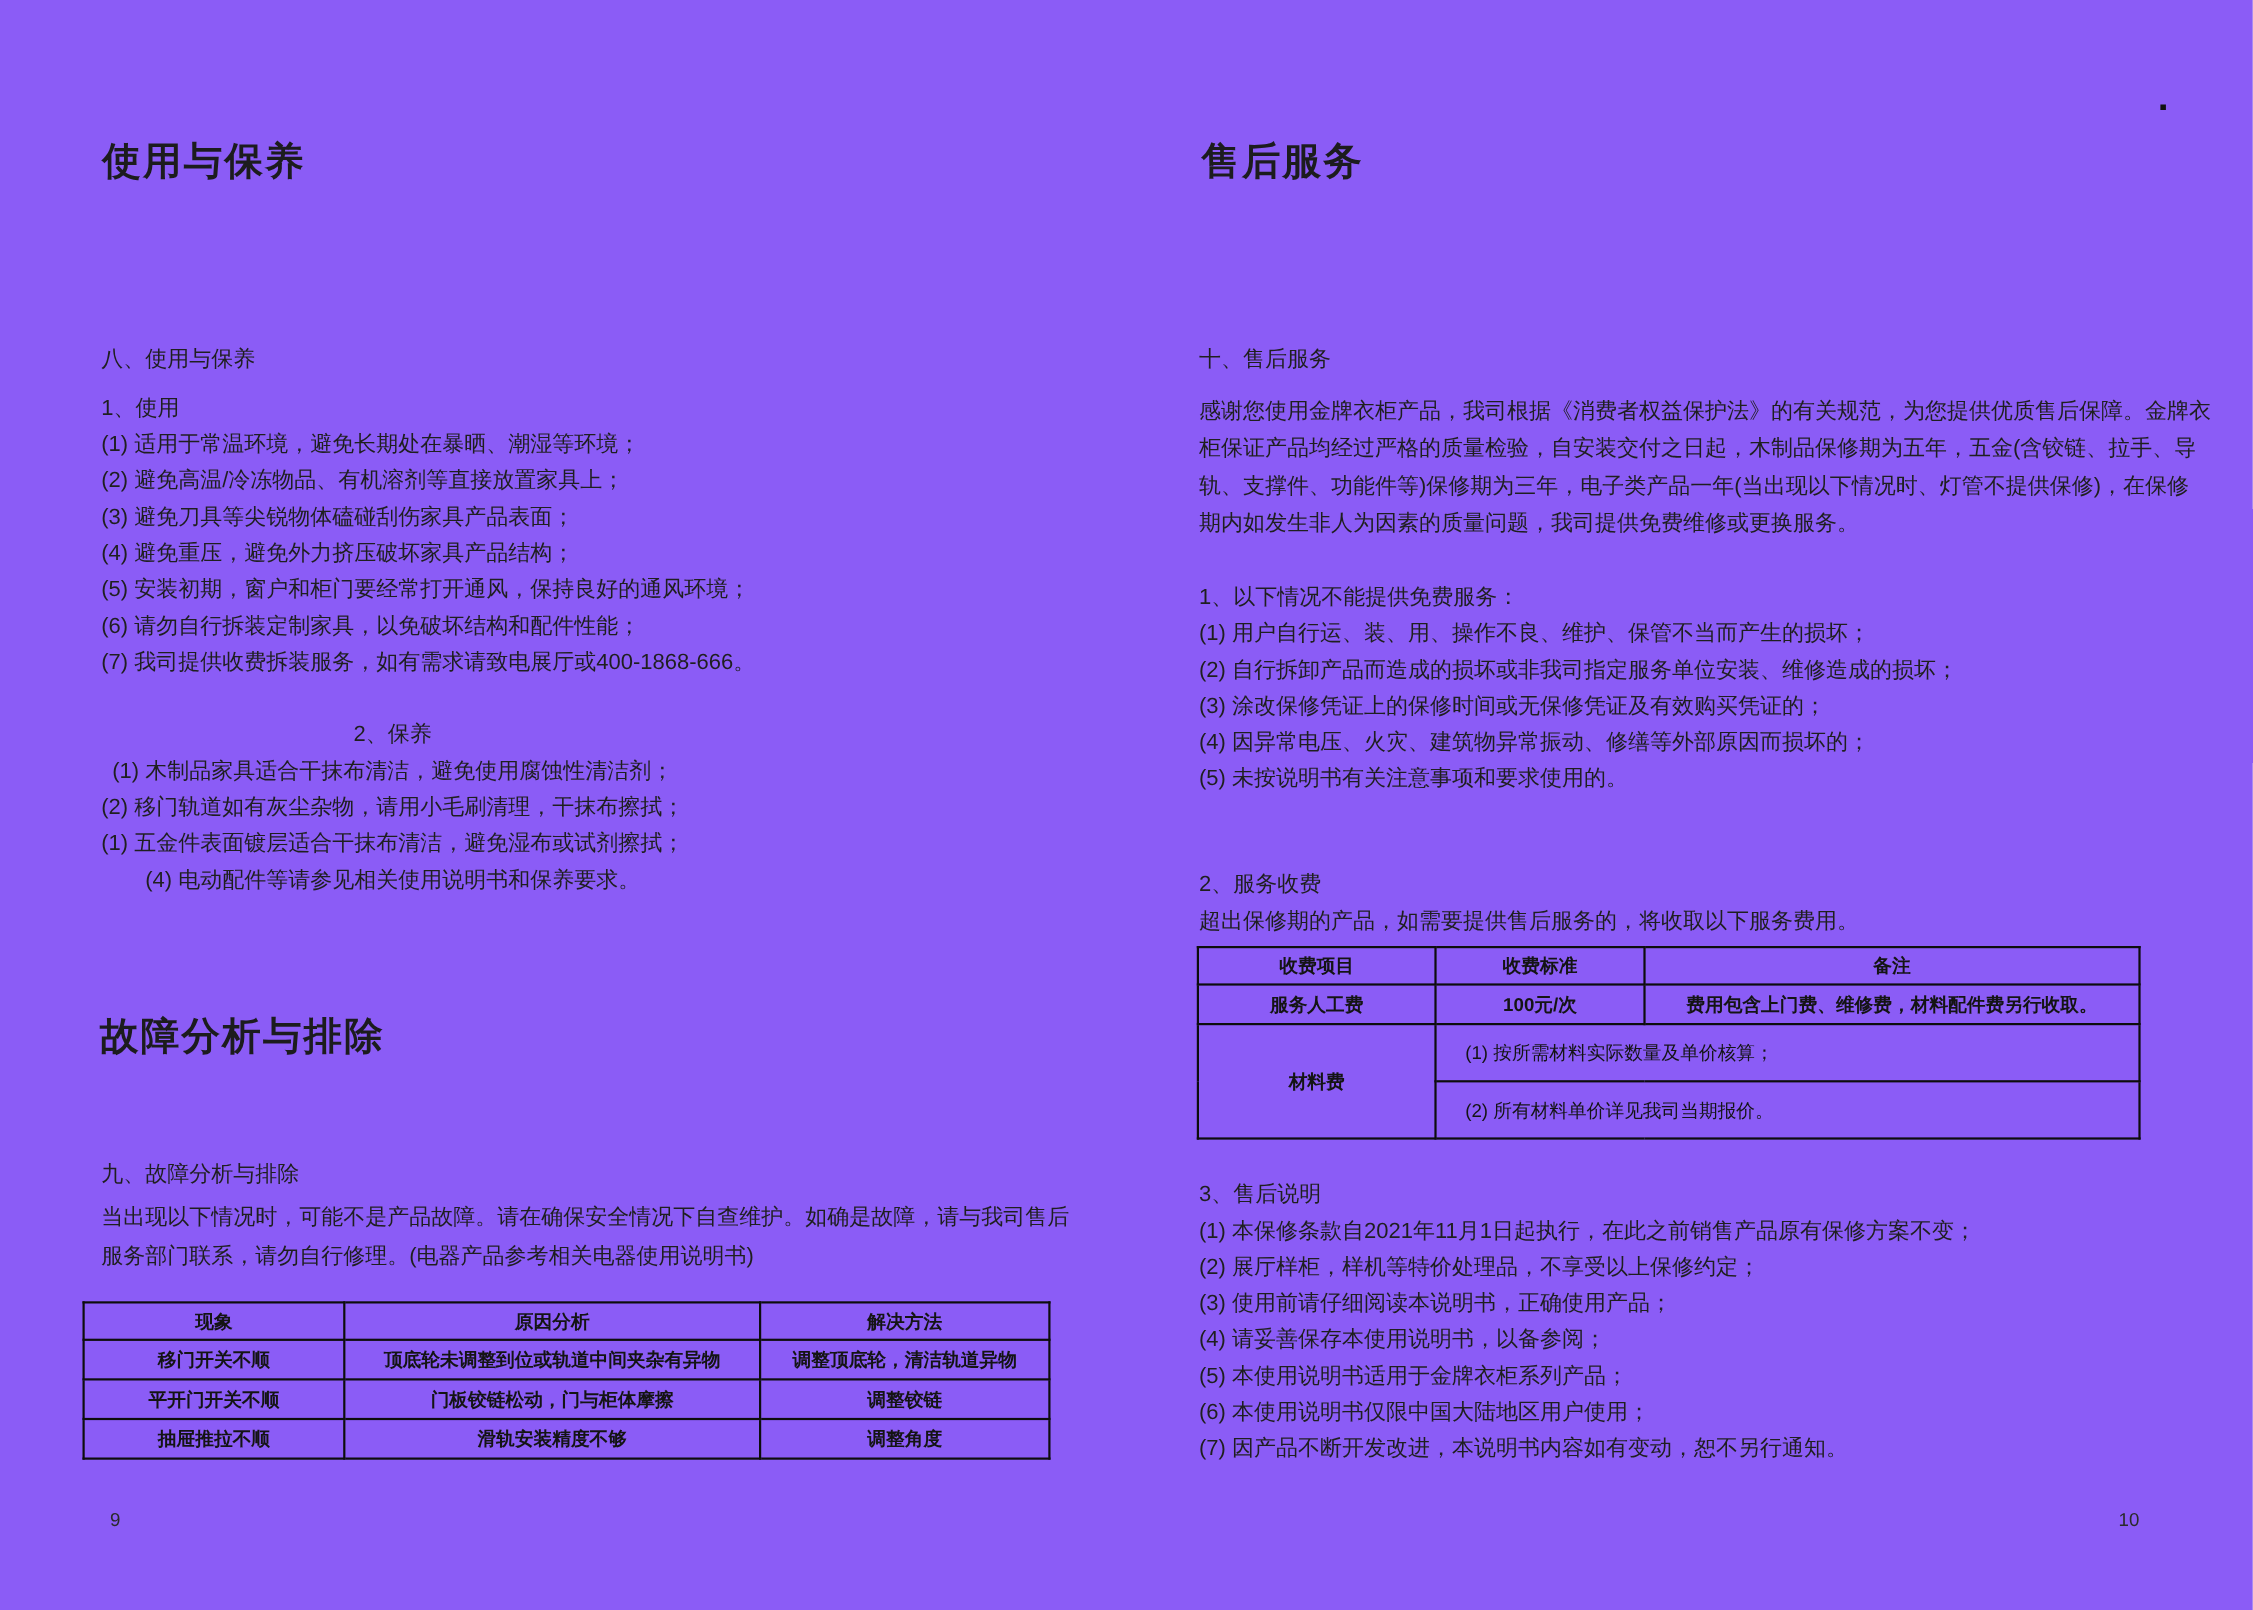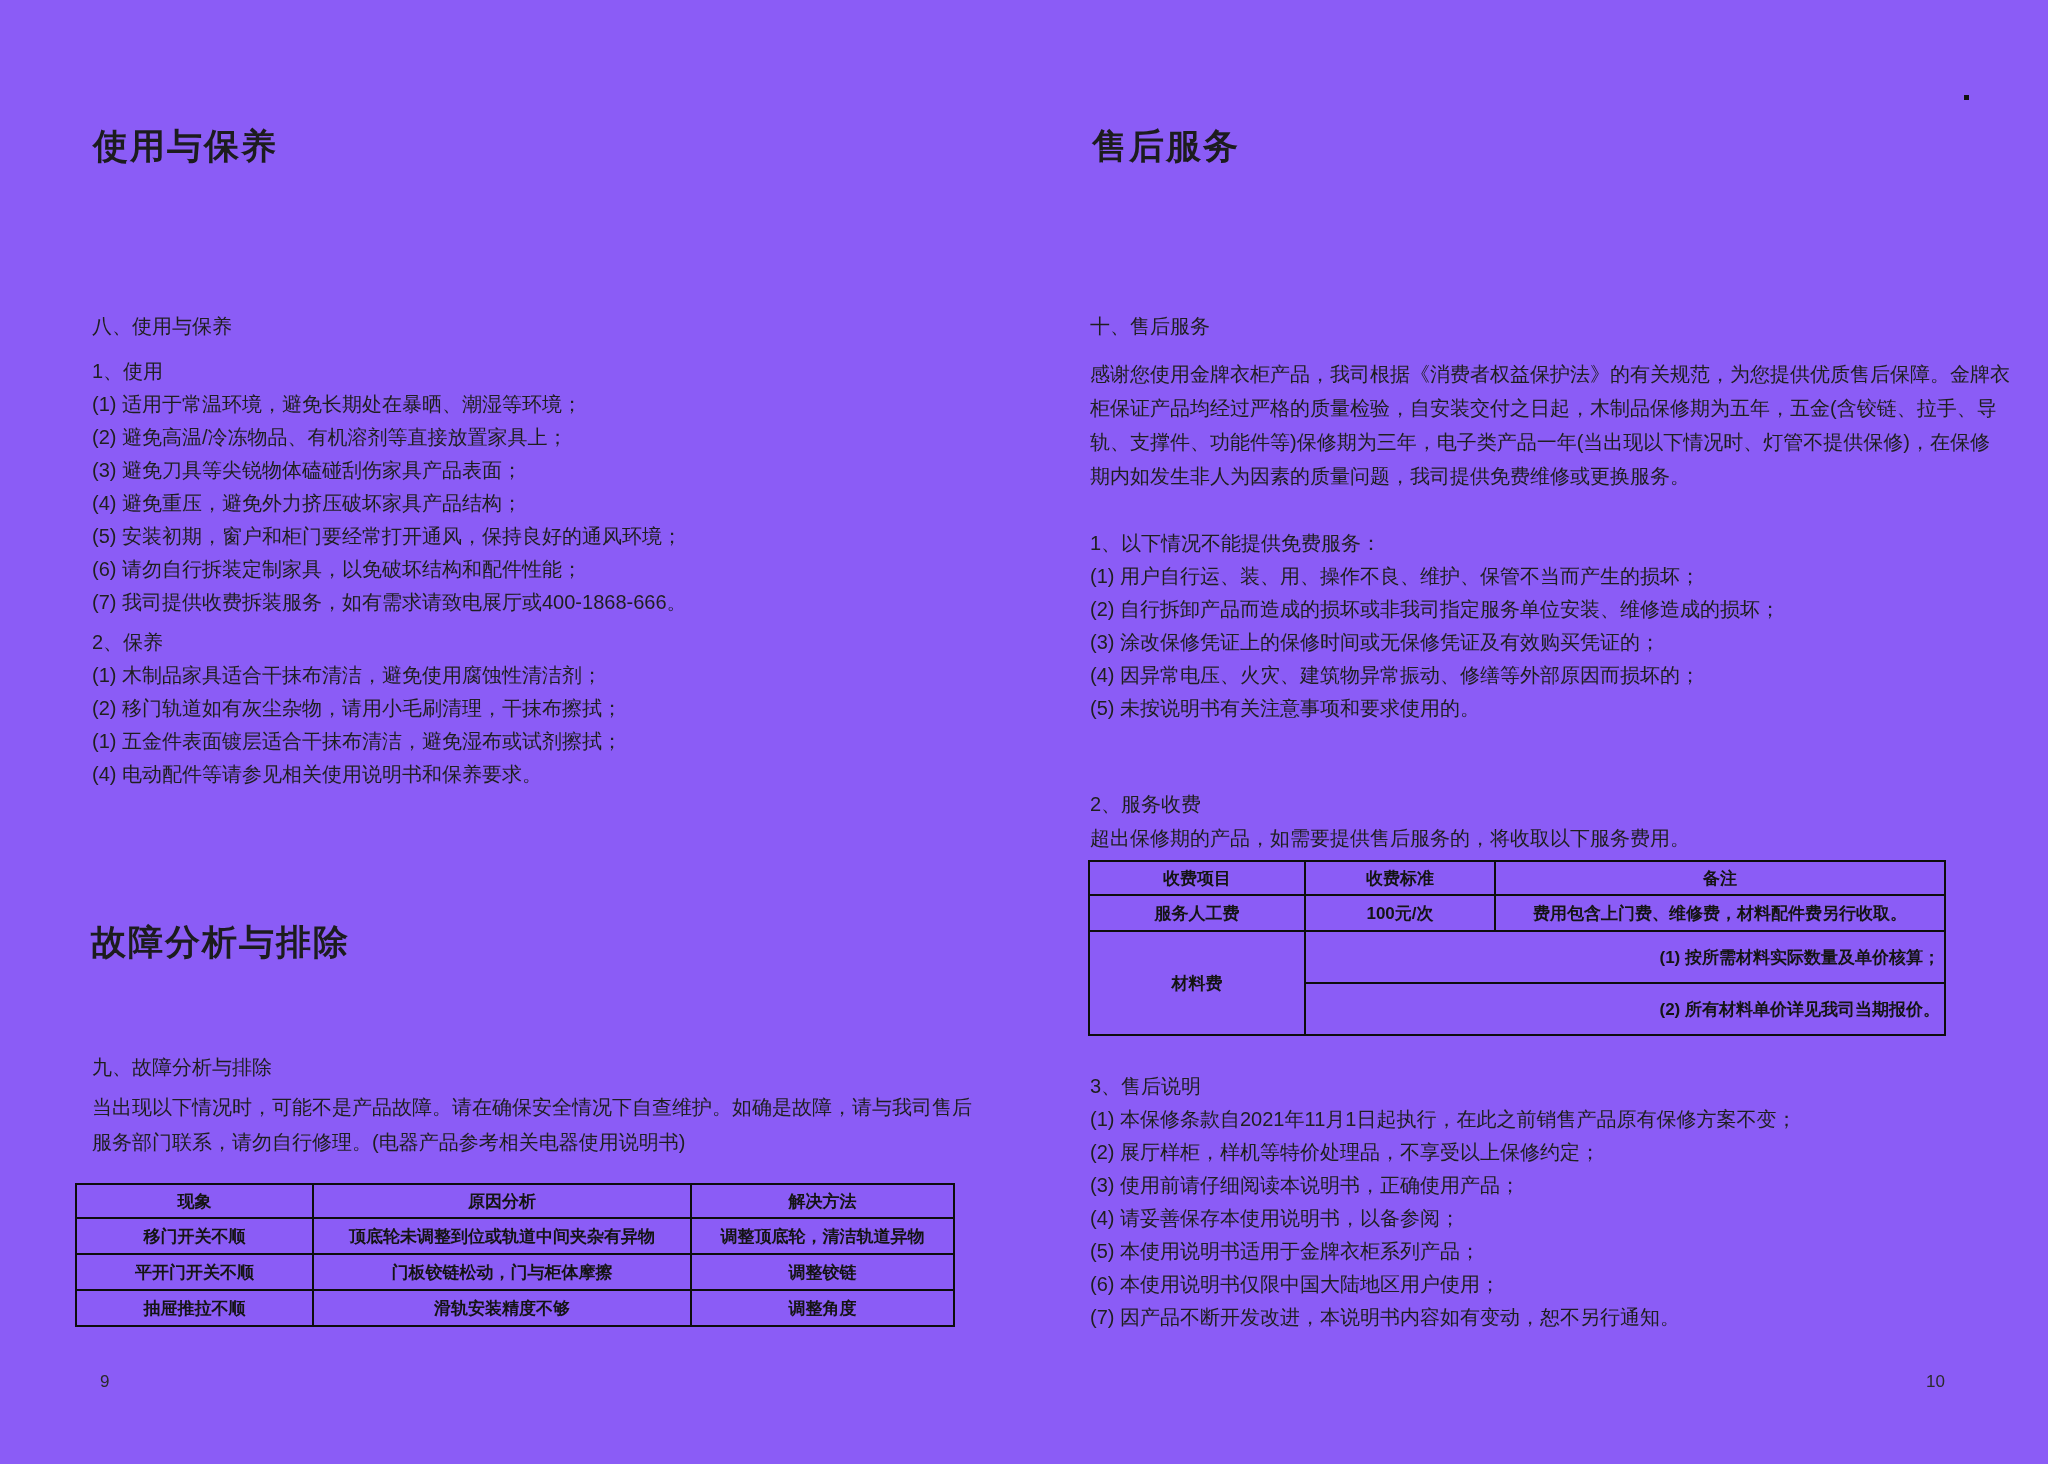--- a/index.html
+++ b/index.html
@@ -17,21 +17,21 @@
   .rp-intro .line{line-height:34px;}
   table{border-collapse:collapse;table-layout:fixed;}
   td,th{border:2px solid #0d0d0d;text-align:center;vertical-align:middle;
         font-size:17px;font-weight:700;color:#141414;padding:0 4px;
         overflow:hidden;white-space:nowrap;}
   .fault-table th{height:32px;}
   .fault-table td{height:34px;}
   .fee-table th{height:32px;margin-left:48px;}
   .fee-table .labor td{height:34px;}
   .fee-table .mat td{height:50px;}
-  .cell-left{text-align:right;padding-left:26px;font-weight:700;}
+  .cell-left{text-align:left;padding-left:26px;font-weight:400;}
   .pageno{font-size:17px;color:#2a2a2a;}
   .corner-dot{width:5px;height:5px;background:#111;}
 </style>
 </head>
 <body>
 
 <div class="canvas">
 
   <section>
     <h1 class="abs big-title" style="left:93px;top:100px;">使用与保养</h1>
@@ -42,21 +42,21 @@
       <p class="line sub">1、使用</p>
       <p class="line">(1) 适用于常温环境，避免长期处在暴晒、潮湿等环境；</p>
       <p class="line">(2) 避免高温/冷冻物品、有机溶剂等直接放置家具上；</p>
       <p class="line">(3) 避免刀具等尖锐物体磕碰刮伤家具产品表面；</p>
       <p class="line">(4) 避免重压，避免外力挤压破坏家具产品结构；</p>
       <p class="line">(5) 安装初期，窗户和柜门要经常打开通风，保持良好的通风环境；</p>
       <p class="line">(6) 请勿自行拆装定制家具，以免破坏结构和配件性能；</p>
       <p class="line">(7) 我司提供收费拆装服务，如有需求请致电展厅或400-1868-666。</p>
     </div>
 
-    <div class="abs" style="left:92px;top:626px;">
+    <div class="abs" style="left:92px;top:652px;text-align:center;">
       <p class="line sub">2、保养</p>
       <p class="line">(1) 木制品家具适合干抹布清洁，避免使用腐蚀性清洁剂；</p>
       <p class="line">(2) 移门轨道如有灰尘杂物，请用小毛刷清理，干抹布擦拭；</p>
       <p class="line">(1) 五金件表面镀层适合干抹布清洁，避免湿布或试剂擦拭；</p>
       <p class="line">(4) 电动配件等请参见相关使用说明书和保养要求。</p>
     </div>
 
     <h1 class="abs big-title" style="left:91px;top:896px;">故障分析与排除</h1>
 
     <h2 class="abs sec-heading" style="left:92px;top:1037px;">九、故障分析与排除</h2>

